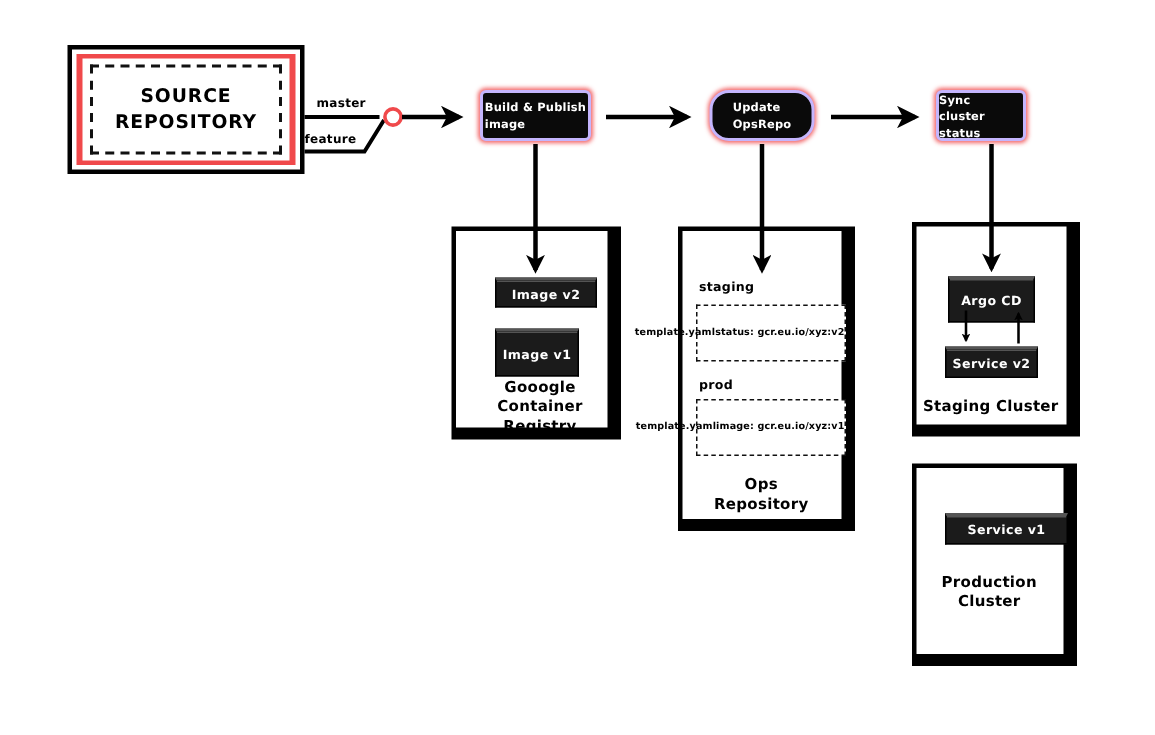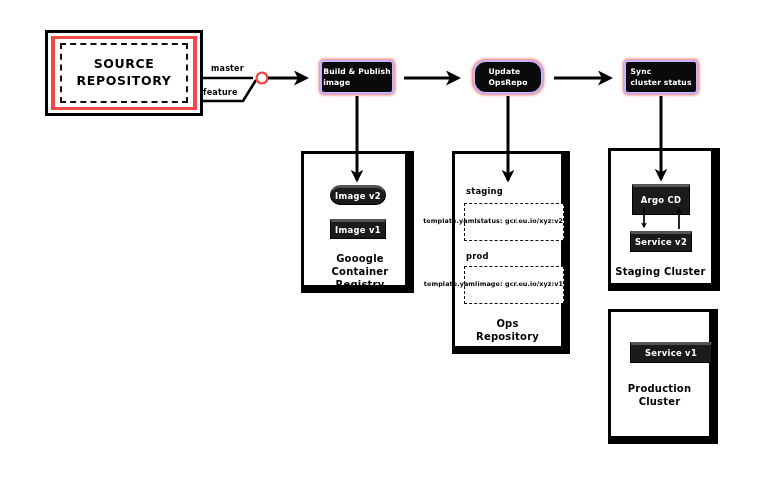--- a/index.html
+++ b/index.html
@@ -82,21 +82,21 @@
     color: #ffffff;
     font-size: 7.6px;
     font-weight: 700;
     line-height: 1.45;
     letter-spacing: 0.15px;
     white-space: pre-line;
     box-shadow: 0 0 3px 1px rgba(240,73,75,0.85);
   }
   #proc-build  { left: 320px; top: 60px; width: 74px; height: 34px; }
   #proc-update { left: 473px; top: 60px; width: 70px; height: 34px; border-radius: 13px; }
-  #proc-sync   { left: 624px; top: 60px; width: 74px; height: 34px; }
+  #proc-sync   { left: 624px; top: 60px; width: 60px; height: 34px; }
 
   
   .container-box {
     background: #ffffff;
     border-top: 3px solid #000;
     border-left: 3px solid #000;
     border-right: 9px solid #000;
     border-bottom: 8px solid #000;
   }
   .container-title {
@@ -122,22 +122,22 @@
     border-top: 2px solid #555;
     color: #ffffff;
     display: flex;
     align-items: center;
     justify-content: center;
     font-size: 8.4px;
     font-weight: 700;
     letter-spacing: 0.3px;
     box-shadow: inset 0 1px 0 rgba(255,255,255,0.25);
   }
-  #chip-image-v2 { left: 330px; top: 185px; width: 56px; height: 20px; border-radius: 10px; }
-  #chip-image-v1 { left: 330px; top: 219px; width: 56px; height: 20px; }
+  #chip-image-v2 { left: 330px; top: 185px; width: 68px; height: 20px; }
+  #chip-image-v1 { left: 330px; top: 219px; width: 56px; height: 32px; }
   #chip-argocd   { left: 632px; top: 184px; width: 58px; height: 31px; }
   #chip-service-v2 { left: 630px; top: 231px; width: 62px; height: 21px; }
   #chip-service-v1 { left: 630px; top: 342px; width: 82px; height: 21px; }
 
   
   .env-label {
     position: absolute;
     font-size: 8.4px;
     font-weight: 700;
     letter-spacing: 0.2px;

